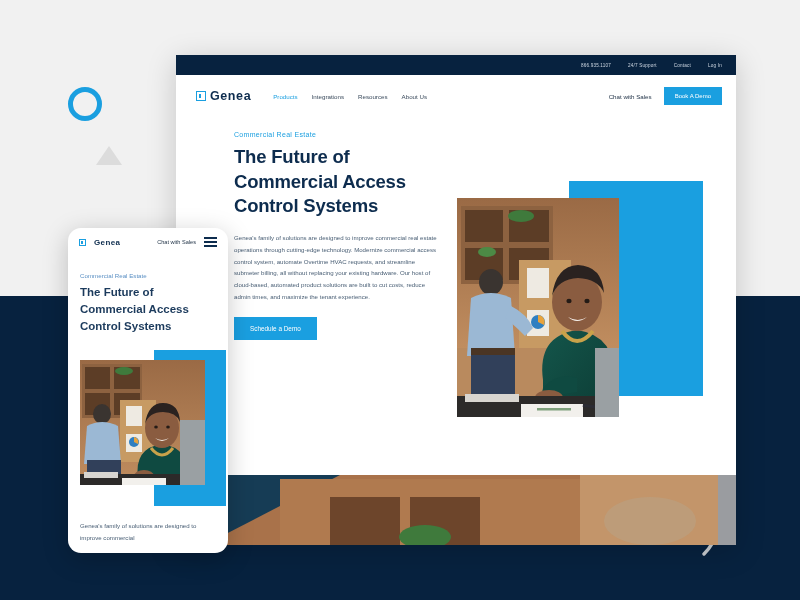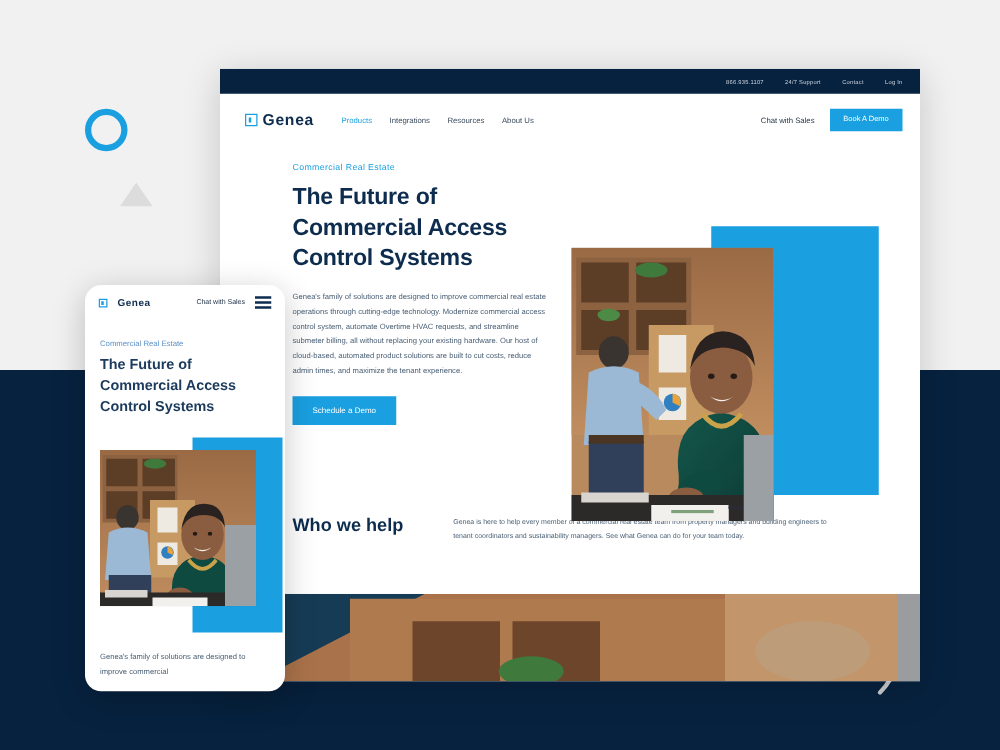--- a/index.html
+++ b/index.html
@@ -280,24 +280,20 @@
           <rect x="0" y="198" width="162" height="21" fill="#2c2a29"></rect>
           <rect x="8" y="196" width="54" height="8" fill="#d8d5d0"></rect>
           <rect x="64" y="206" width="62" height="13" fill="#f2f0ec"></rect>
           <rect x="80" y="210" width="34" height="2.5" fill="#7fa07c"></rect>
           <rect x="126" y="206" width="26" height="3" fill="#2b2b33" transform="rotate(6 126 206)"></rect>
           <rect x="138" y="150" width="24" height="69" fill="#9aa0a3"></rect>
         </svg>
       </div>
     </div>
 
-    <div class="who">
-      <div class="who-title">Who we help</div>
-      <div class="who-body">Genea is here to help every member of a commercial real estate team from property managers and building engineers to tenant coordinators and sustainability managers. See what Genea can do for your team today.</div>
-    </div>
 
     <div class="bottom-band">
       <svg class="photo-svg" viewBox="0 0 516 70" preserveAspectRatio="xMidYMid slice">
         <rect width="516" height="70" fill="#a9724a"></rect>
         <path d="M0 0 L120 0 L0 62 Z" fill="#163c55"></path>
         <rect x="60" y="4" width="300" height="66" fill="#b07a4f"></rect>
         <rect x="110" y="22" width="70" height="48" fill="#6d452b"></rect>
         <rect x="190" y="22" width="70" height="48" fill="#6d452b"></rect>
         <ellipse cx="205" cy="62" rx="26" ry="12" fill="#3f7a3c"></ellipse>
         <rect x="360" y="0" width="140" height="70" fill="#c3956a"></rect>

